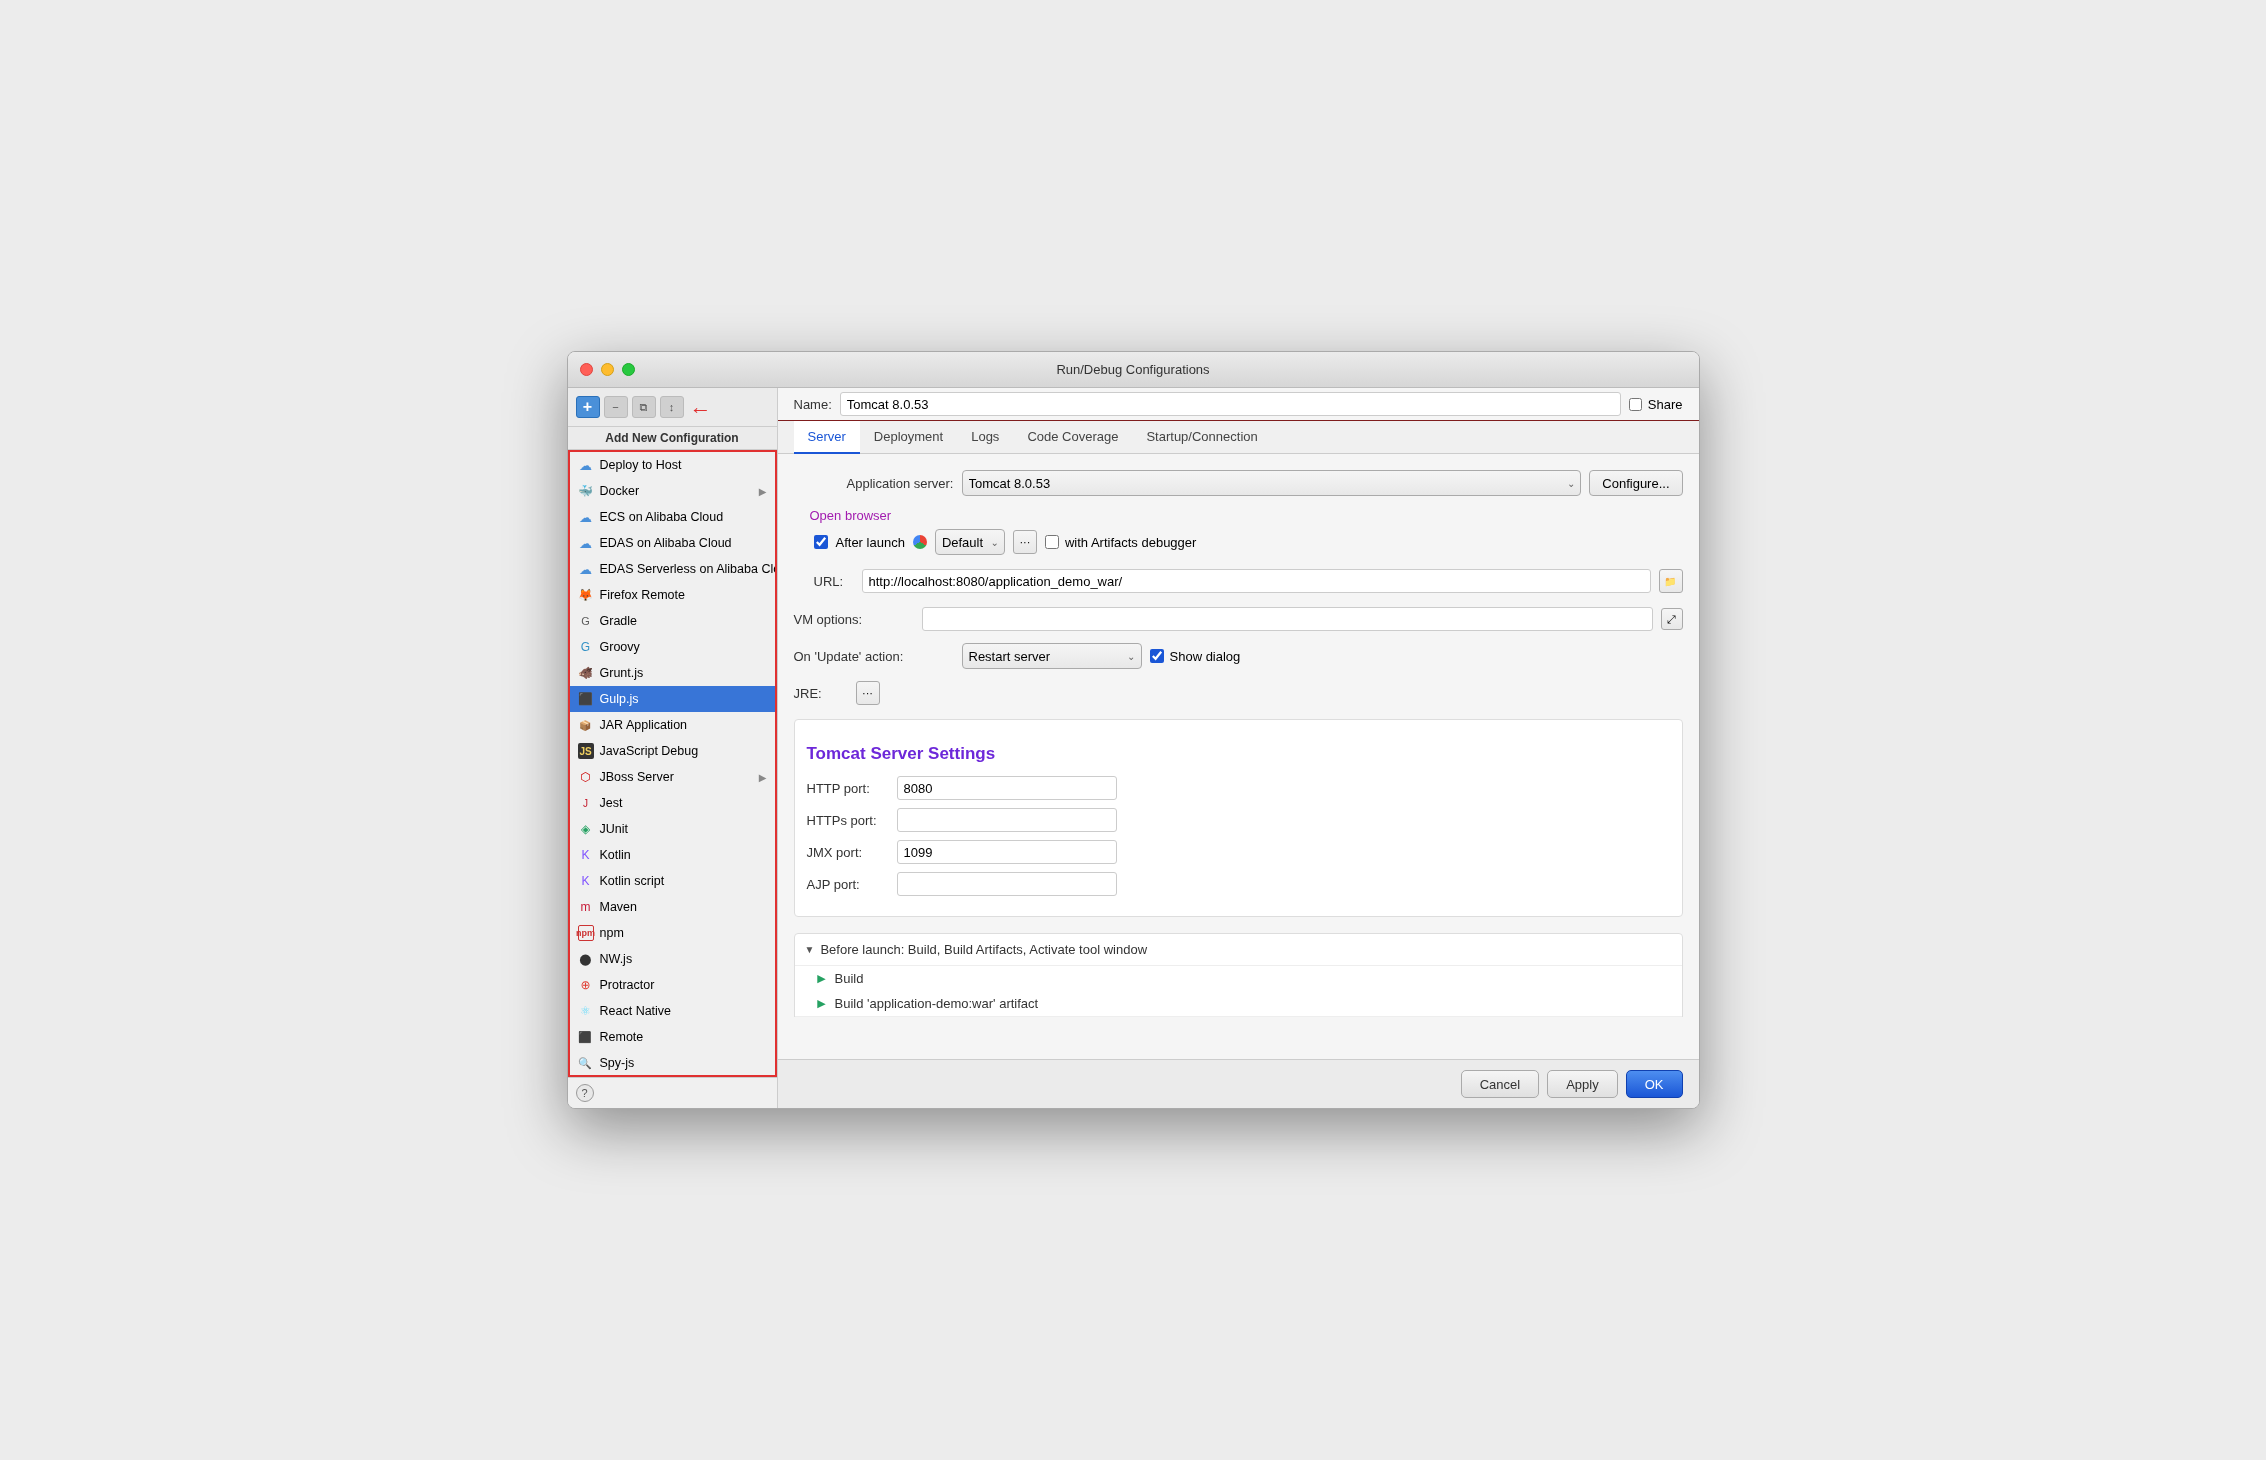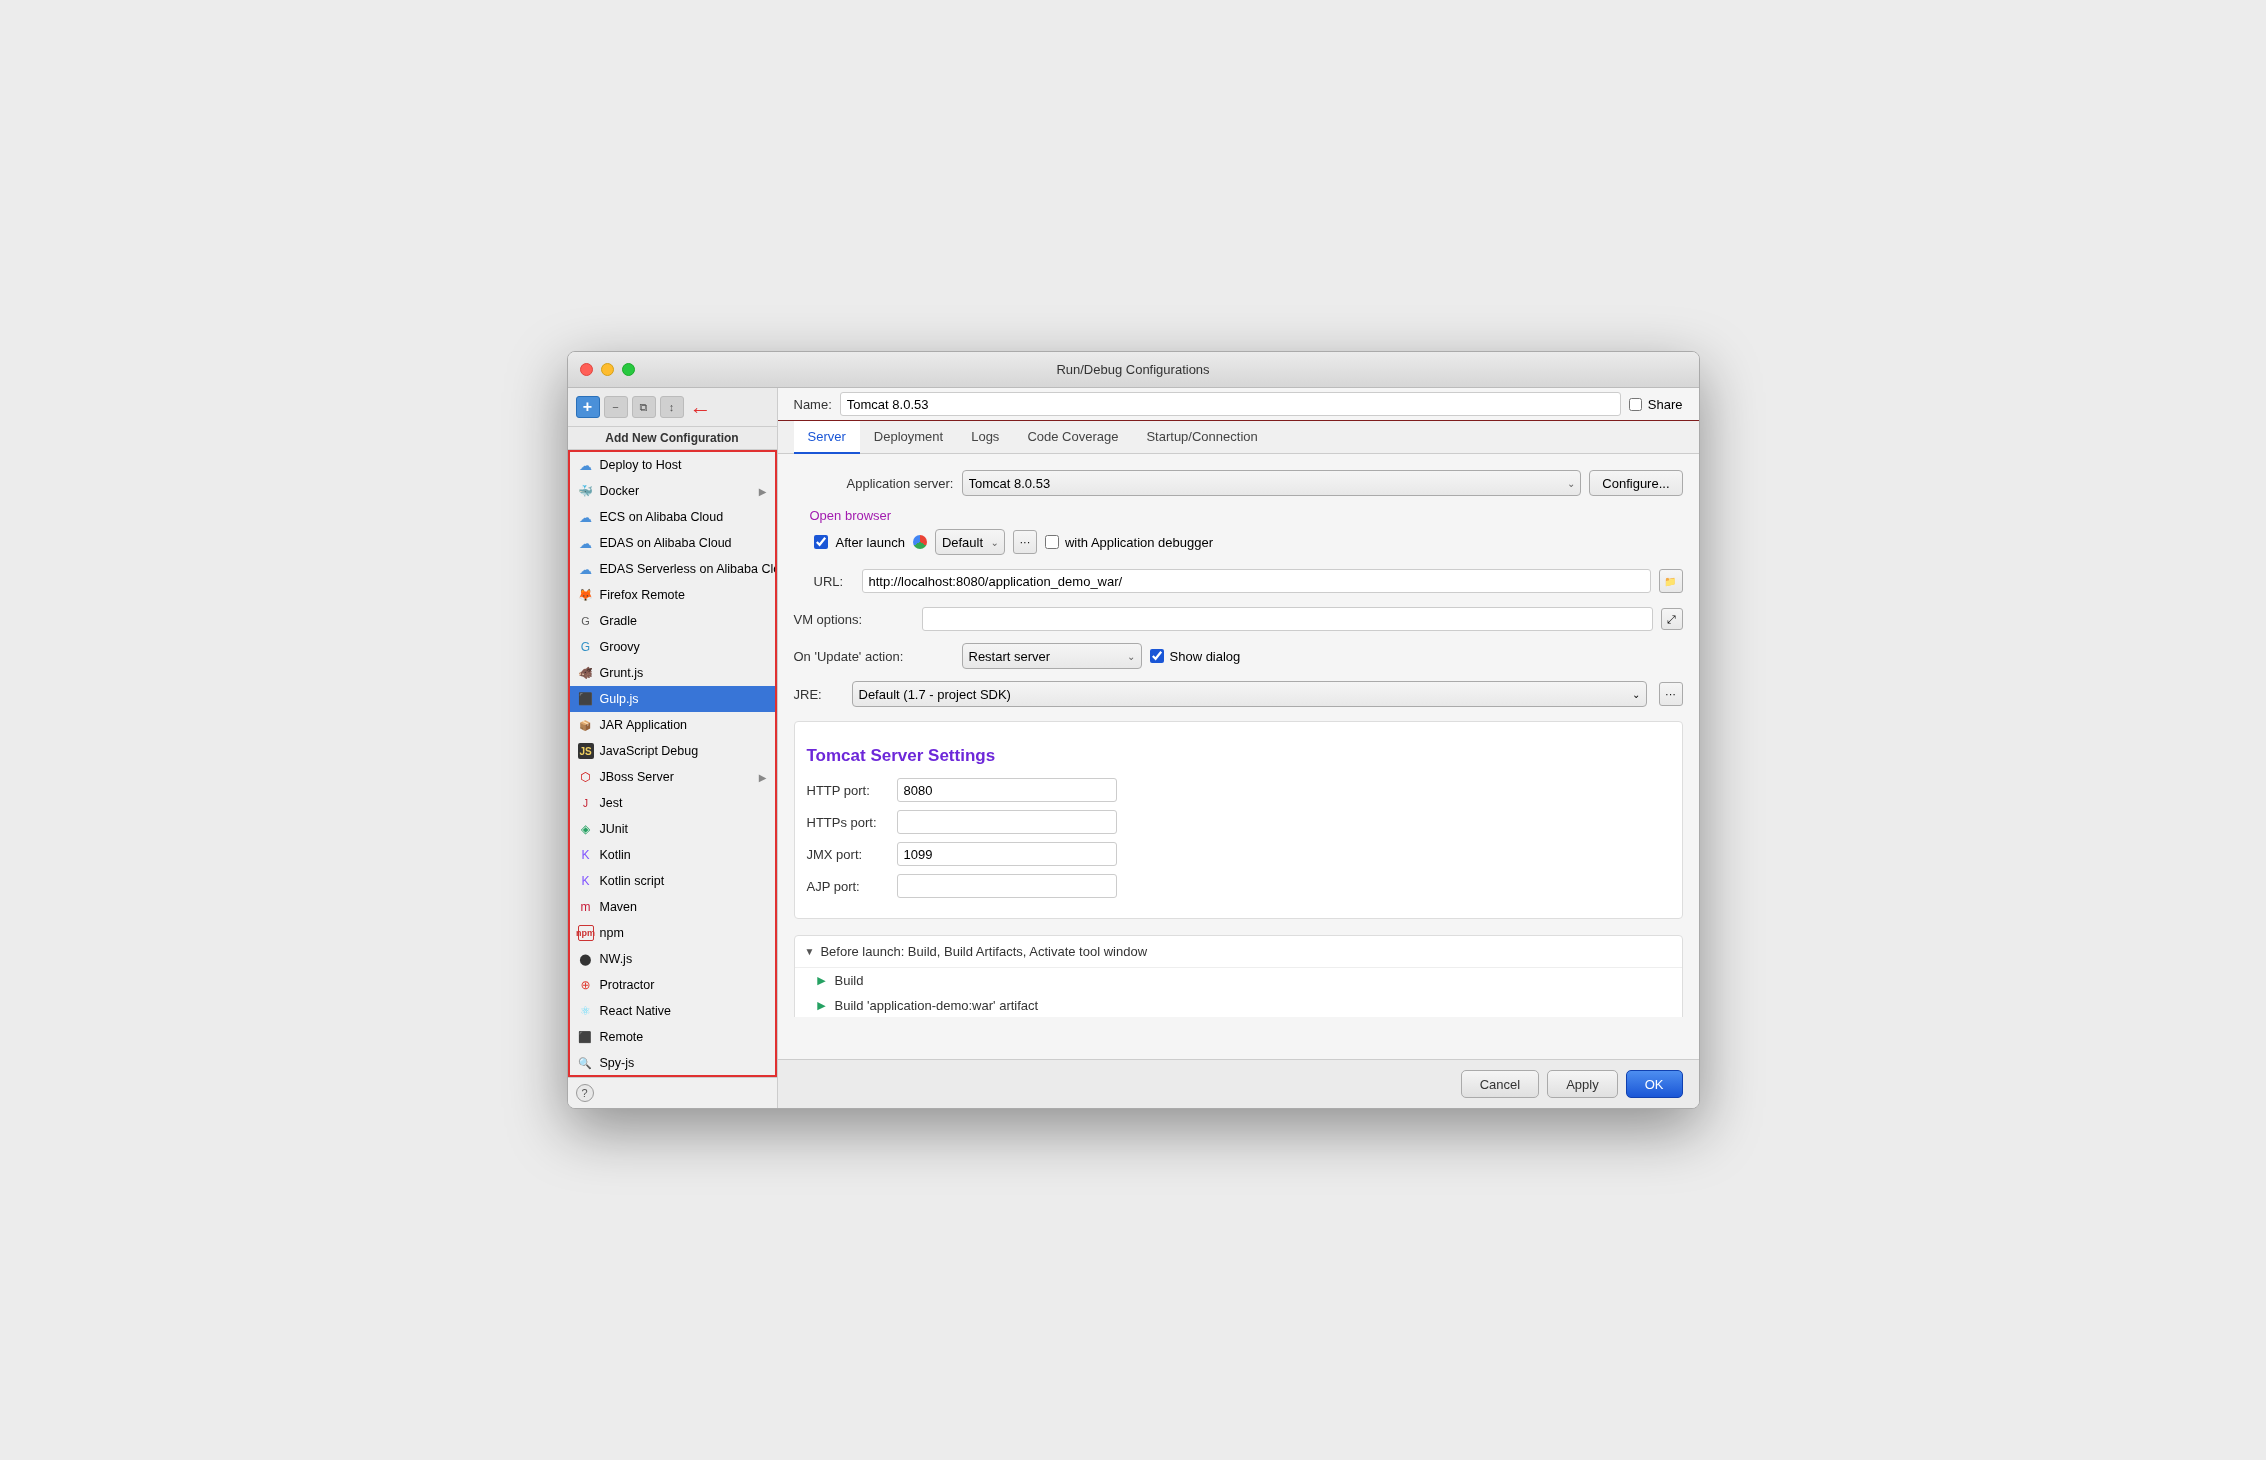--- a/index.html
+++ b/index.html
@@ -675,21 +675,21 @@
             <span>After launch</span>
             <div class="google-chrome-icon"></div>
             <div class="select-wrapper">
               <select class="select-control">
                 <option>Default</option>
               </select>
             </div>
             <button class="dots-btn">···</button>
             <label class="checkbox-label">
               <input type="checkbox" class="blue-checkbox" style="">
-              <span>with Application debugger</span>
+              <span>with Artifacts debugger</span>
             </label>
           </div>
         </div>
 
         <div class="url-row">
           <span class="url-label">URL:</span>
           <input class="url-input" type="text" value="http://localhost:8080/application_demo_war/" style="">
           <button class="dots-btn" style="font-size:10px;">📁</button>
         </div>
 
@@ -708,26 +708,20 @@
           </div>
           <div class="show-dialog-area">
             <input type="checkbox" class="blue-checkbox" checked="" style="">
             <span>Show dialog</span>
           </div>
         </div>
 
 
         <div class="jre-row">
           <span class="jre-label">JRE:</span>
-          <div class="jre-select-wrapper">
-            <select class="jre-select">
-              <option>Default (1.7 - project SDK)</option>
-            </select>
-            <span class="jre-select-arrow">⌄</span>
-          </div>
           <button class="dots-btn" style="margin-left:4px;">···</button>
         </div>
 
         <div class="server-settings">
           <div class="server-settings-title">Tomcat Server Settings</div>
           <div class="server-row">
             <div class="server-left">
               <div class="port-row">
                 <span class="port-label">HTTP port:</span>
                 <input class="port-input" type="text" value="8080" style="">

